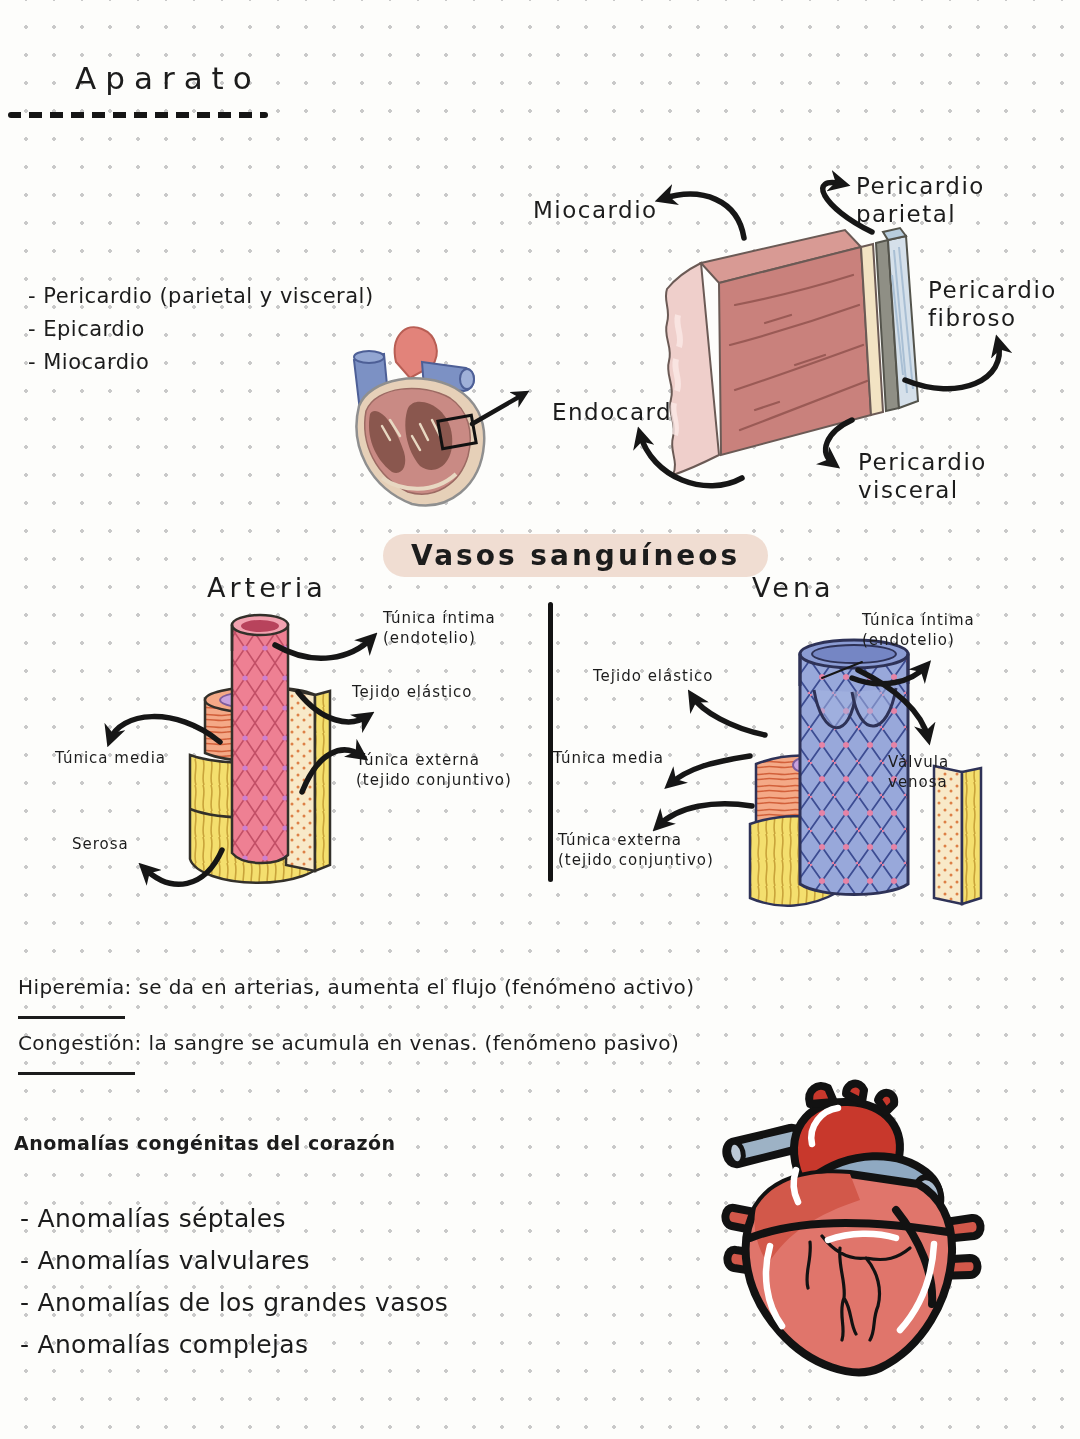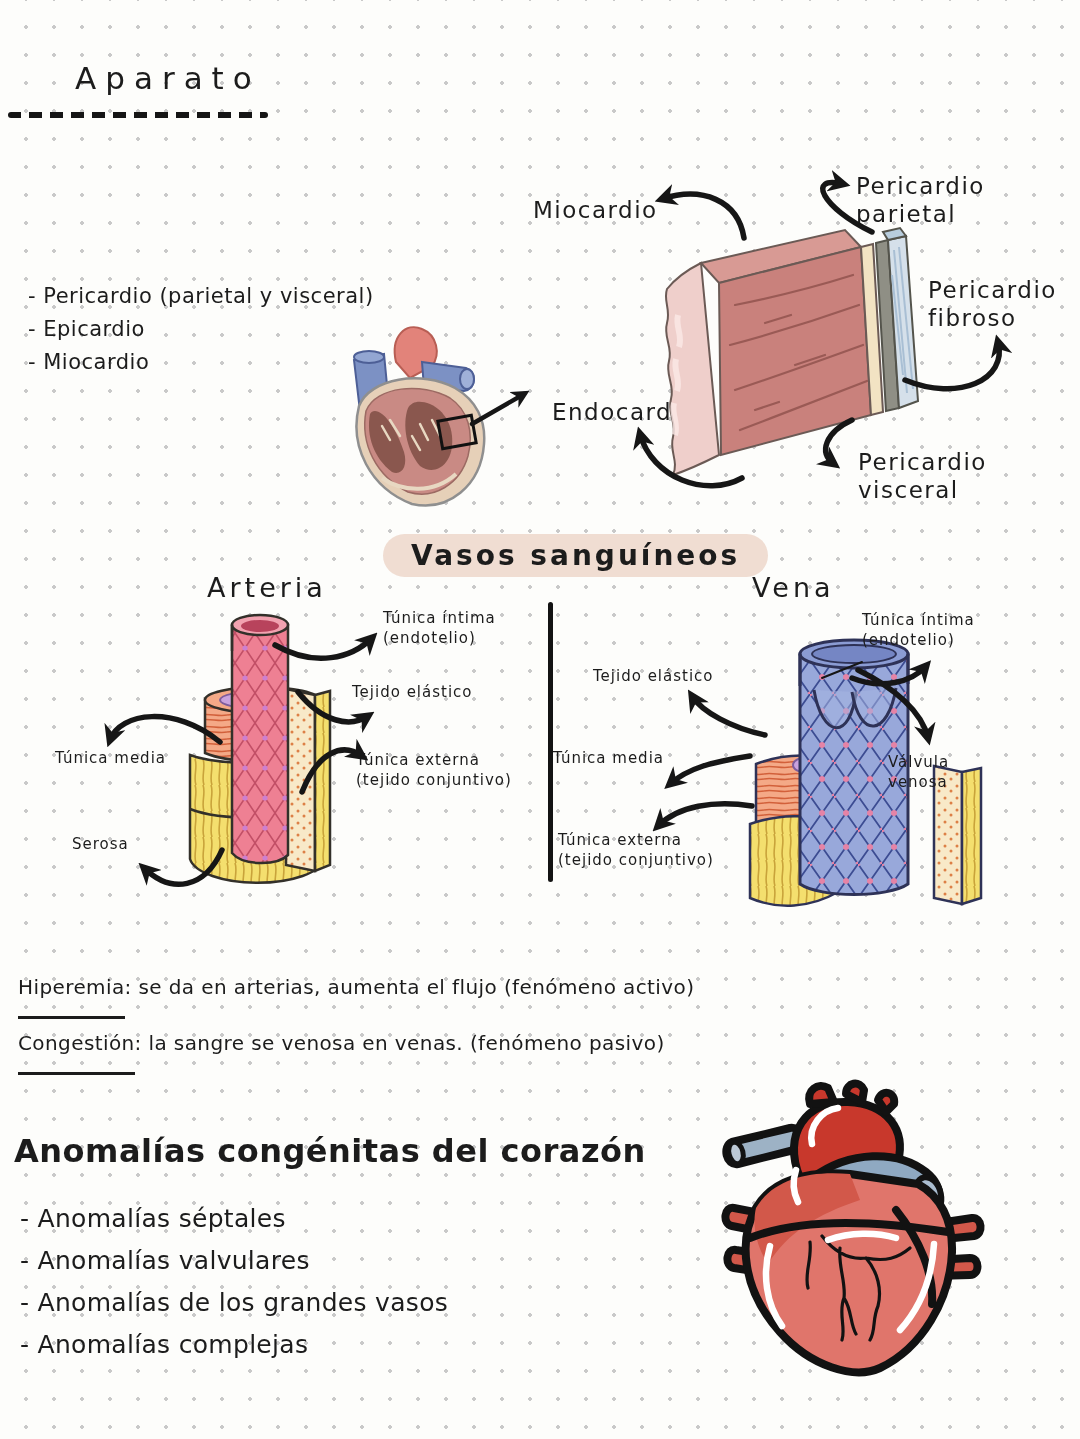--- a/index.html
+++ b/index.html
@@ -30,21 +30,21 @@
     list-style:none;margin:0;padding:0;}
   .note-line{font-size:20px;letter-spacing:.4px;white-space:nowrap;}
   .note-term{border-bottom:3px solid #1c1c1c;padding-bottom:17px;}
   
   .pill{left:383px;top:534px;background:#f0ddd2;border-radius:22px;padding:5px 28px;
     font-size:28px;font-weight:700;letter-spacing:3px;white-space:nowrap;}
   .vessel-title{font-size:27px;letter-spacing:4px;white-space:nowrap;}
   .vlabel{font-size:15px;letter-spacing:1px;line-height:1.35;white-space:nowrap;}
   .divider{left:548px;top:602px;width:5px;height:280px;background:#131313;border-radius:3px;}
   
-  .anom-heading{left:14px;top:1132px;font-size:32px;font-weight:800;letter-spacing:.5px;white-space:nowrap;}
+  .anom-heading{left:14px;top:1132px;font-size:19px;font-weight:800;letter-spacing:.5px;white-space:nowrap;}
   .anom-list{left:20px;top:1198px;font-size:25px;line-height:42px;letter-spacing:.3px;
     list-style:none;margin:0;padding:0;}
   svg{display:block;}
   .overlay{left:0;top:0;width:1080px;height:1439px;pointer-events:none;}
 </style>
 </head>
 <body>
 
 <div class="page">
 
@@ -187,21 +187,21 @@
   </div>
   <div class="abs vlabel center" style="left:558px;top:830px;width:200px;">
     <div>Túnica externa</div>
     <div>(tejido conjuntivo)</div>
   </div>
 
   <div class="abs note-line" style="left:18px;top:975px;">
     <span class="note-term">Hiperemia</span><span>: se da en arterias, aumenta el flujo (fenómeno activo)</span>
   </div>
   <div class="abs note-line" style="left:18px;top:1031px;">
-    <span class="note-term">Congestión</span><span>: la sangre se venosa en venas. (fenómeno pasivo)</span>
+    <span class="note-term">Congestión</span><span>: la sangre se acumula en venas. (fenómeno pasivo)</span>
   </div>
 
   <div class="abs anom-heading">Anomalías congénitas del corazón</div>
   <ul class="abs anom-list">
     <li>- Anomalías séptales</li>
     <li>- Anomalías valvulares</li>
     <li>- Anomalías de los grandes vasos</li>
     <li>- Anomalías complejas</li>
   </ul>
 

